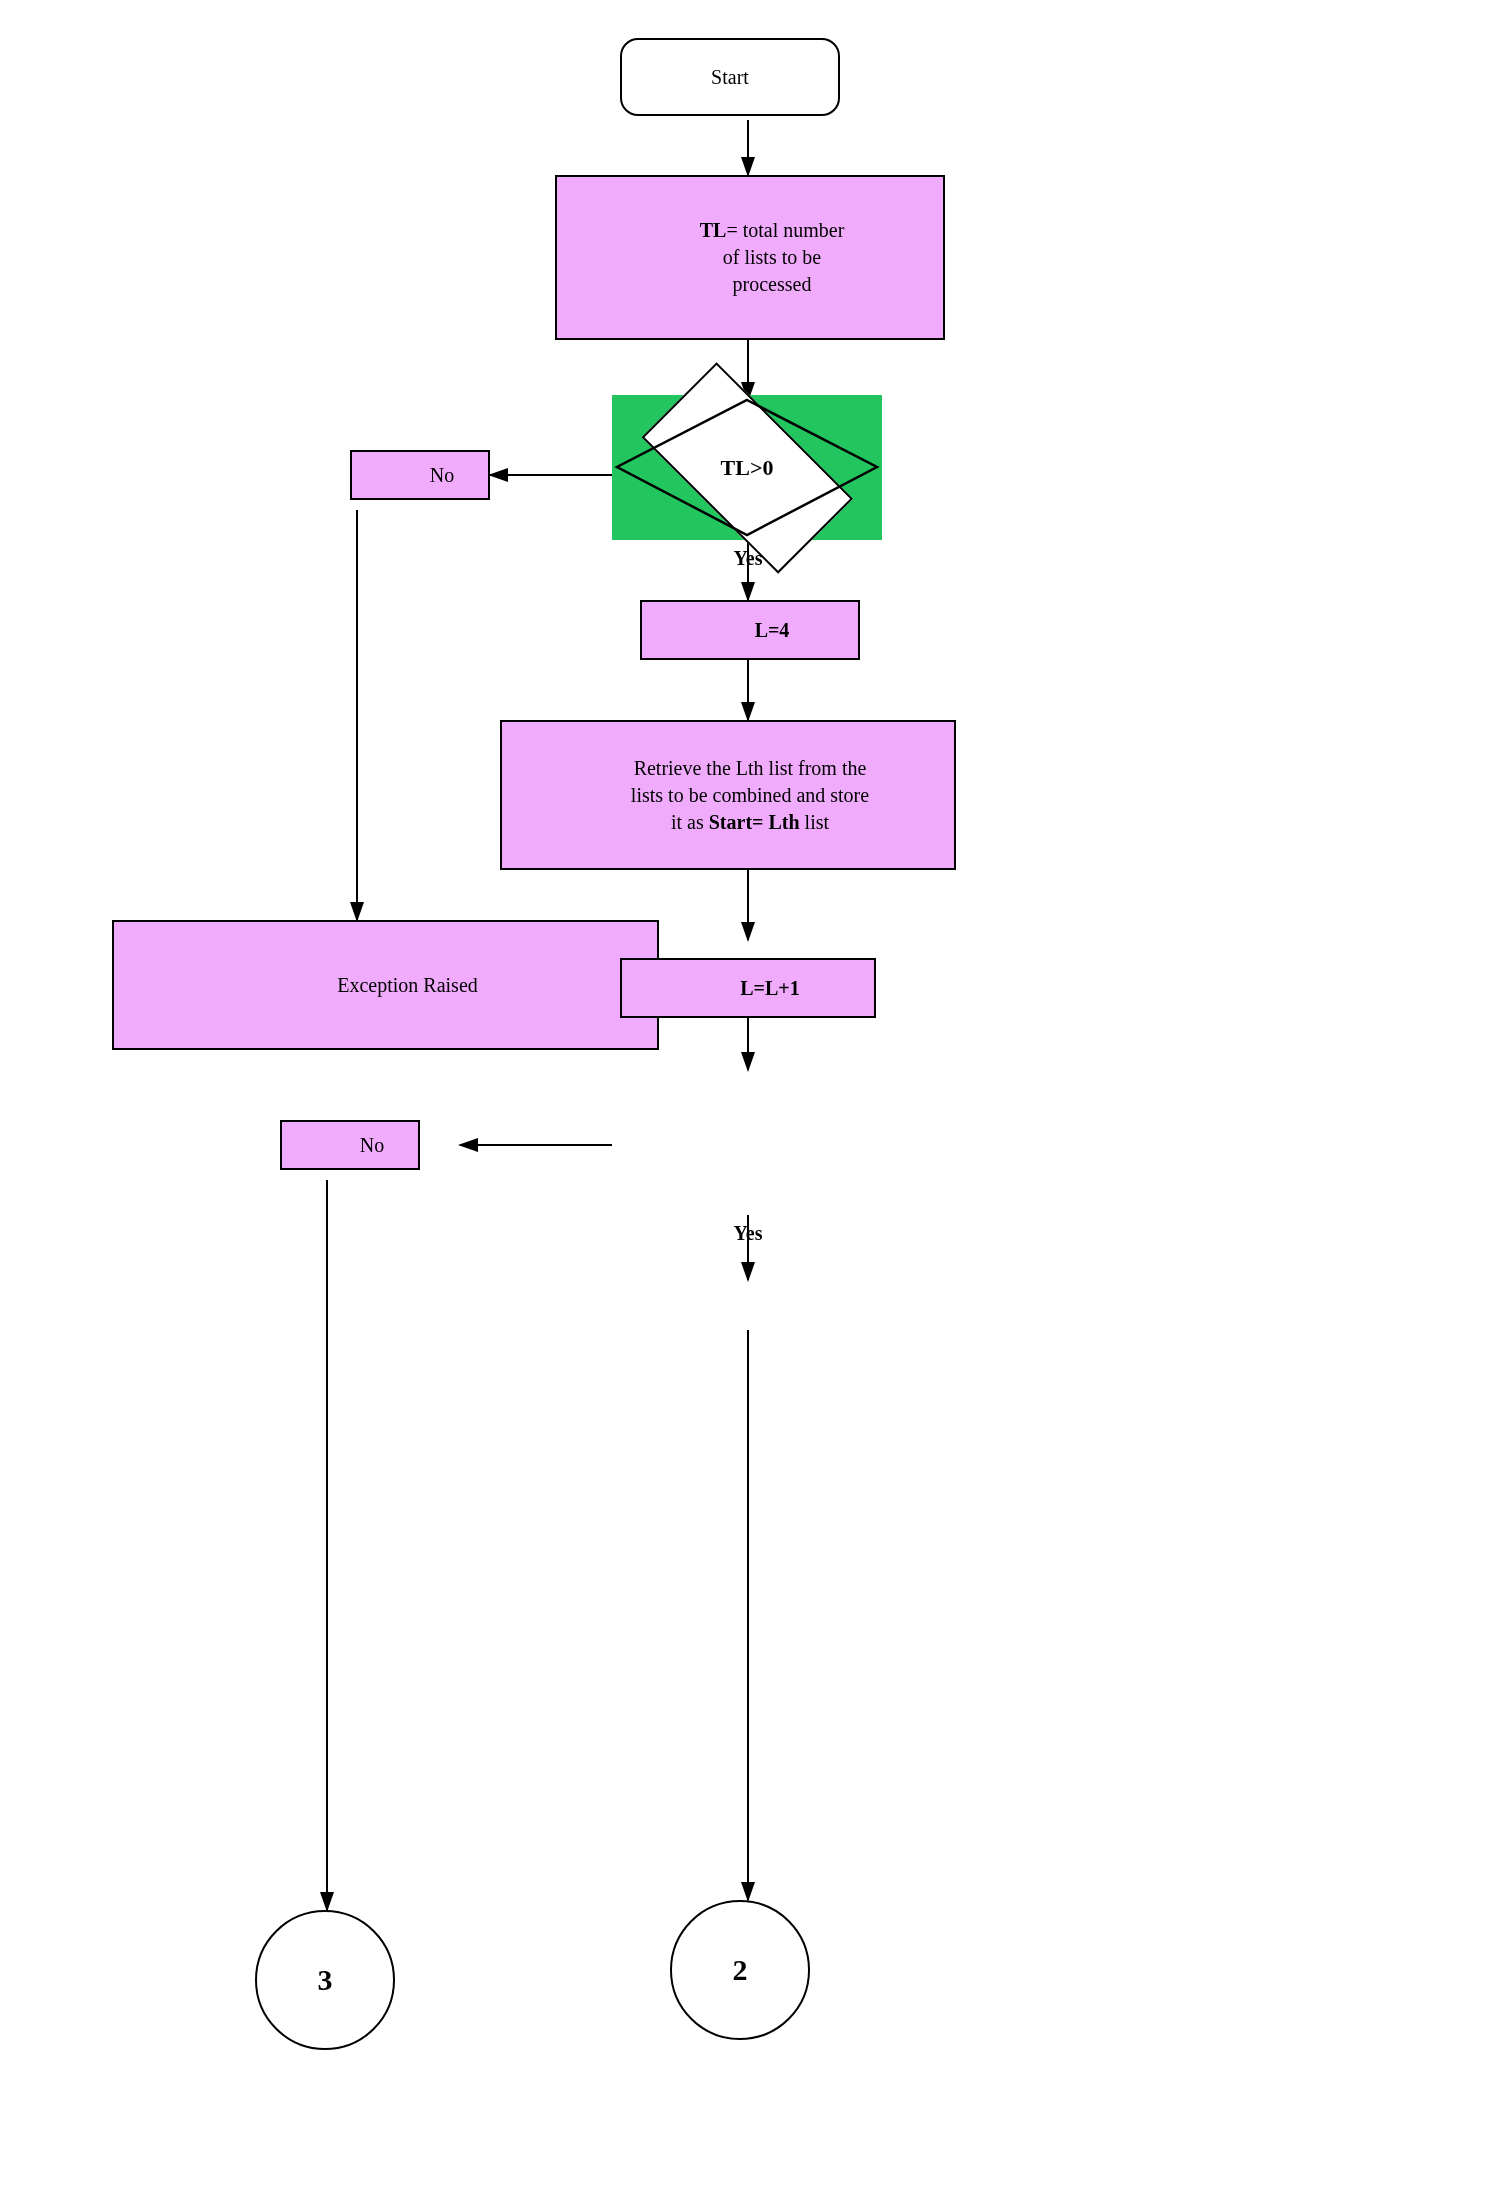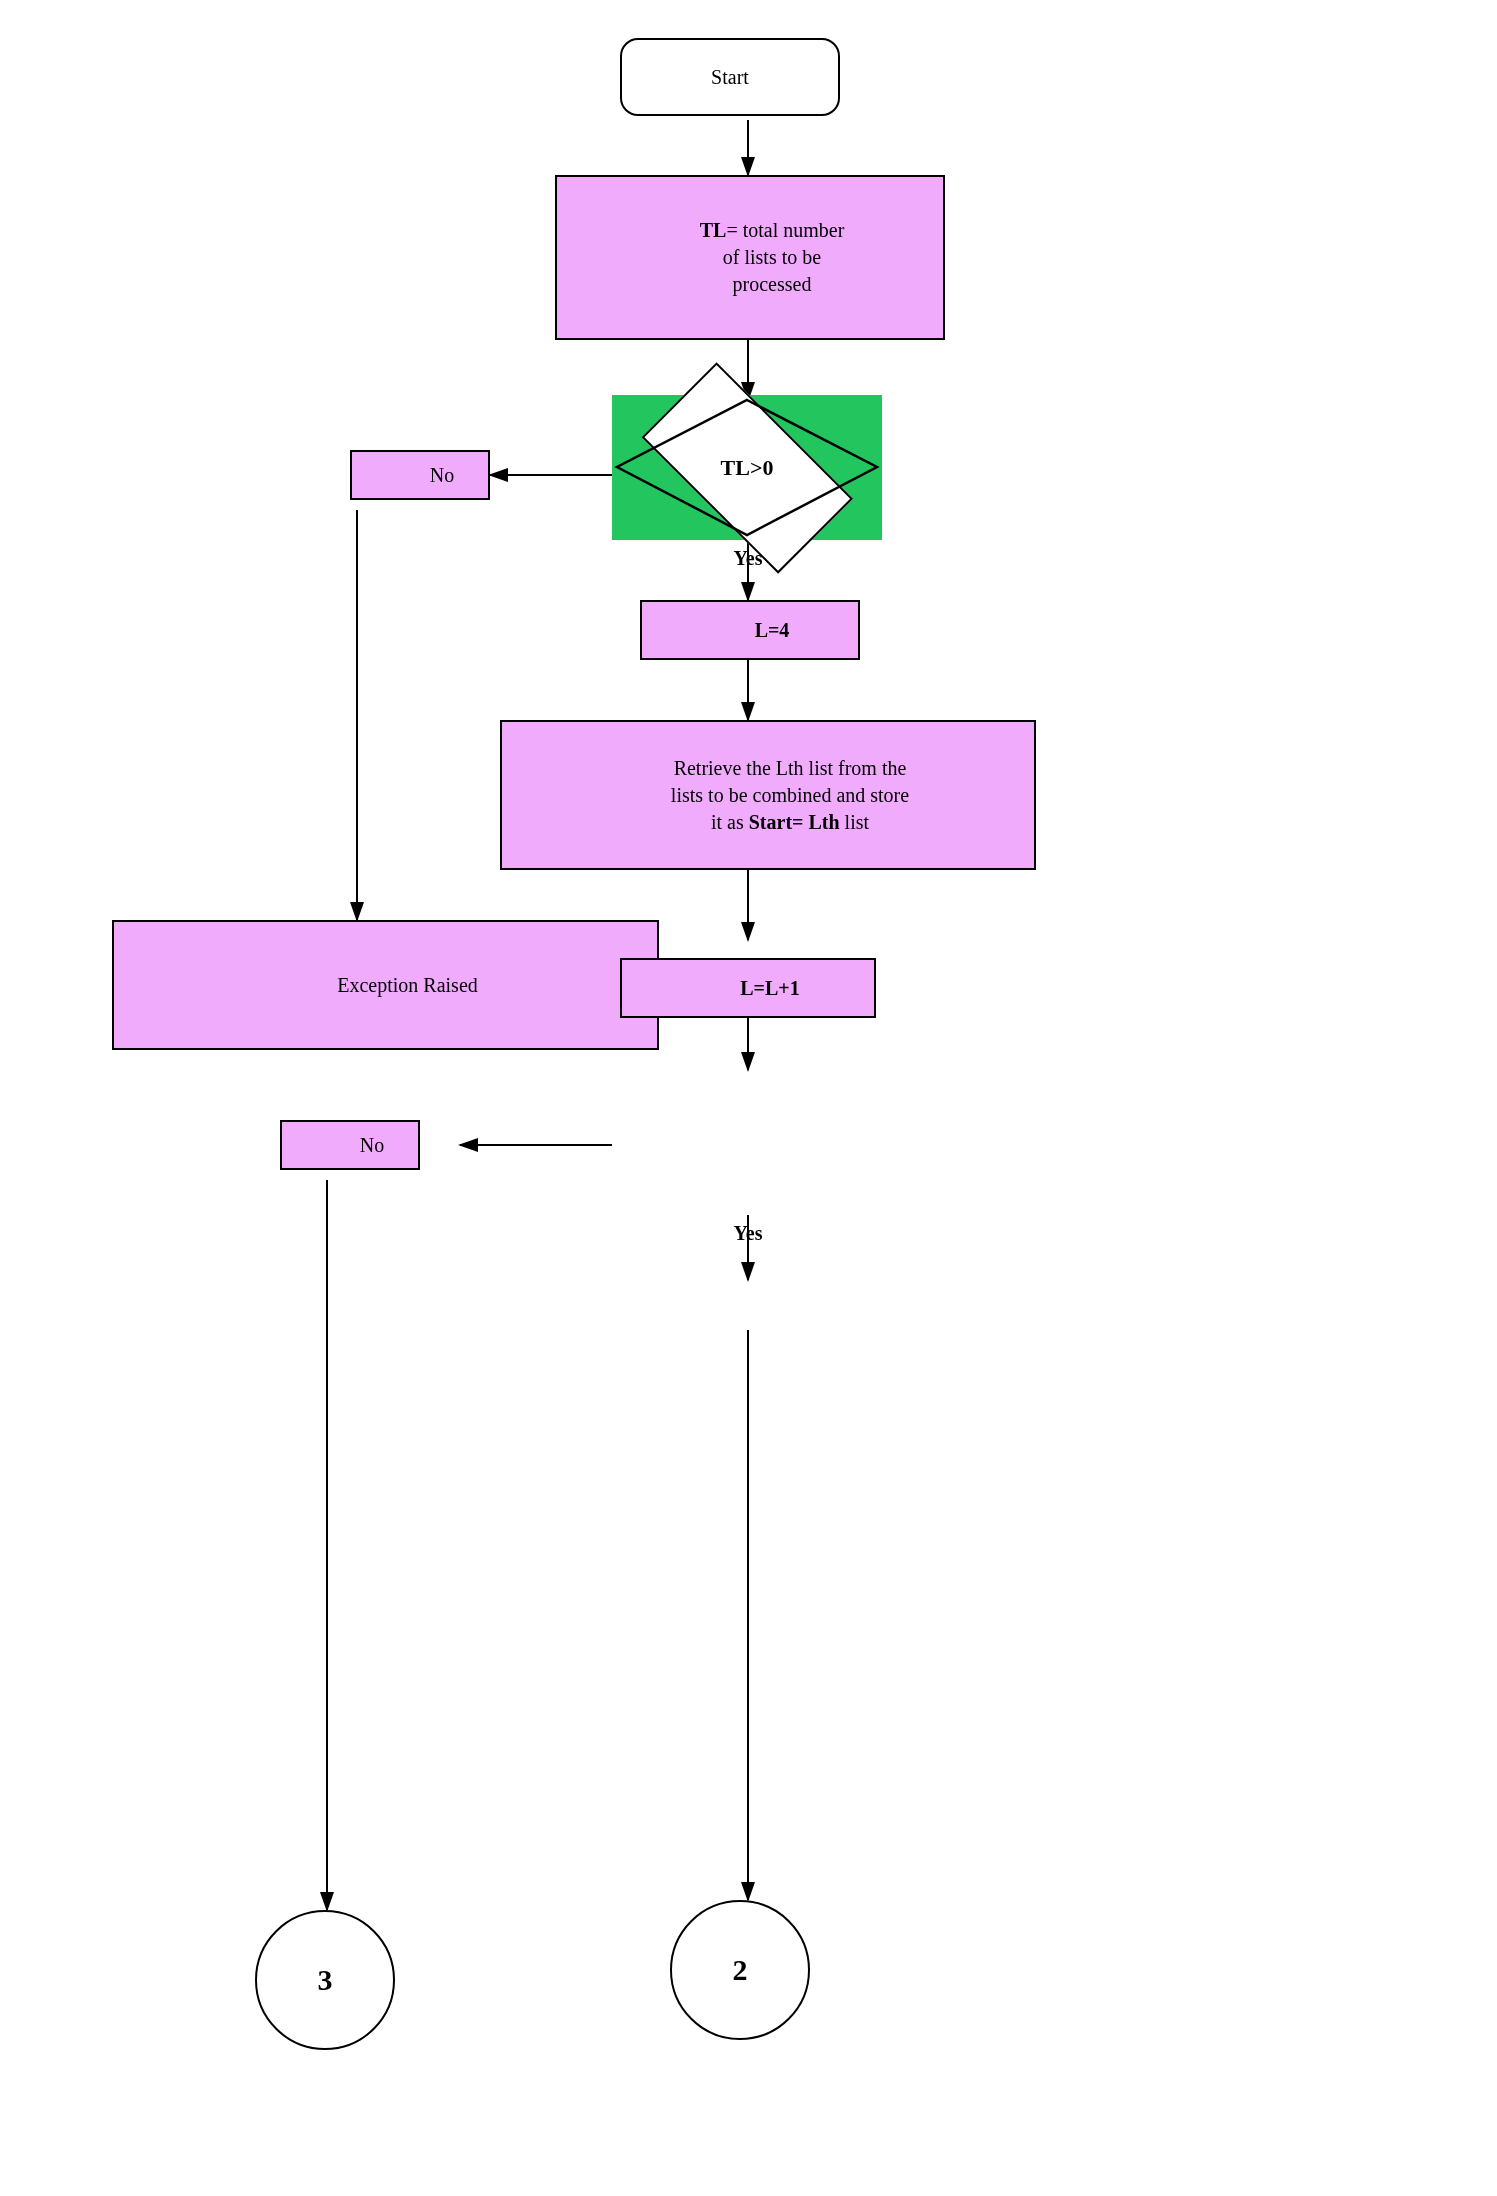--- a/index.html
+++ b/index.html
@@ -164,21 +164,21 @@
   </div>
 
   <div class="shape rect" style="left: 112px; top: 920px; width: 547px; height: 130px;">
     <span class="shape-text">Exception Raised</span>
   </div>
 
   <div class="shape rect" style="left: 640px; top: 600px; width: 220px; height: 60px;">
     <span class="shape-text label-bold">L=4</span>
   </div>
 
-  <div class="shape rect" style="left: 500px; top: 720px; width: 536px; height: 150px;">
+  <div class="shape rect" style="left: 500px; top: 720px; width: 456px; height: 150px;">
     <span class="shape-text">
       Retrieve the Lth list from the<br>lists to be combined and store<br>it as <span class="label-bold">Start= Lth</span> list
     </span>
   </div>
 
   <div class="shape rect" style="left: 620px; top: 940px; width: 256px; height: 60px; margin-top: 18px;">
     <span class="shape-text label-bold">L=L+1</span>
   </div>
 
 

